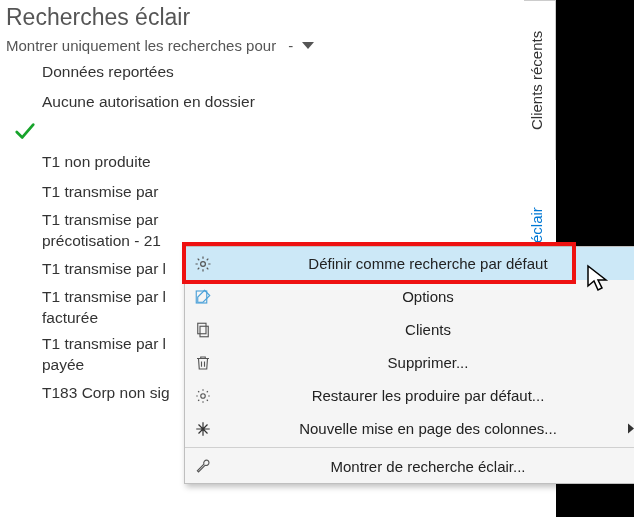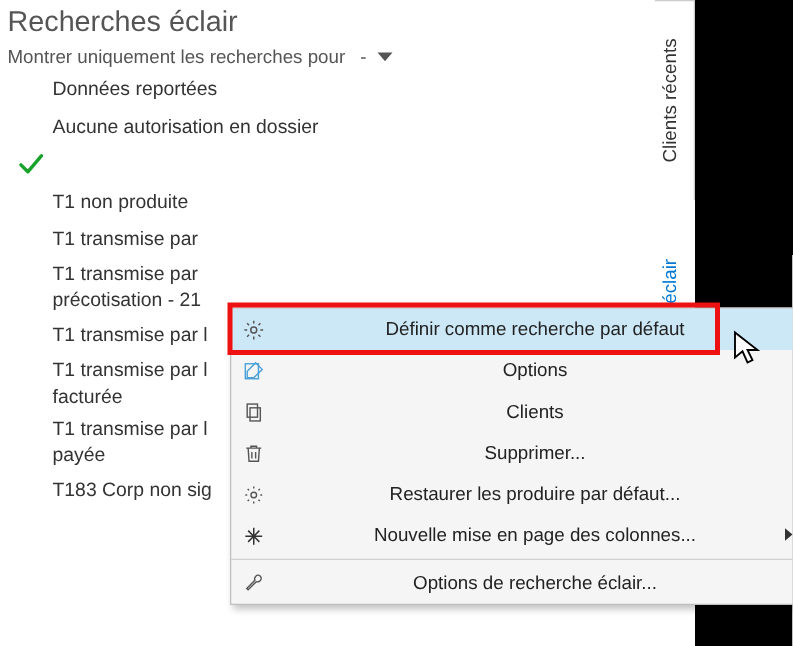--- a/index.html
+++ b/index.html
@@ -167,21 +167,21 @@
           </svg>
     </span>
   </div>
   <div class="menu-sep"></div>
   <div class="menu-item">
     <span class="micon">
       <svg width="18" height="18" viewBox="0 0 24 24">
             <path d="M20 6a4 4 0 01-5.3 3.8L6 18.5 4.5 17l8.7-8.7A4 4 0 0118 3a4 4 0 012 3z" fill="none" stroke="#555" stroke-width="1.5"></path>
           </svg>
     </span>
-    <span class="mlabel">Options de recherche éclair...</span>
+    <span class="mlabel">Montrer de recherche éclair...</span>
   </div>
 </div>
 
 <div class="redbox"></div>
 
 <div class="cursor">
   <svg width="26" height="30" viewBox="0 0 26 30">
         <path d="M2 2 L2 22 L8 17 L12 26 L16 24 L12 16 L20 16 Z" fill="#fff" stroke="#000" stroke-width="1.5"></path>
       </svg>
 </div>

